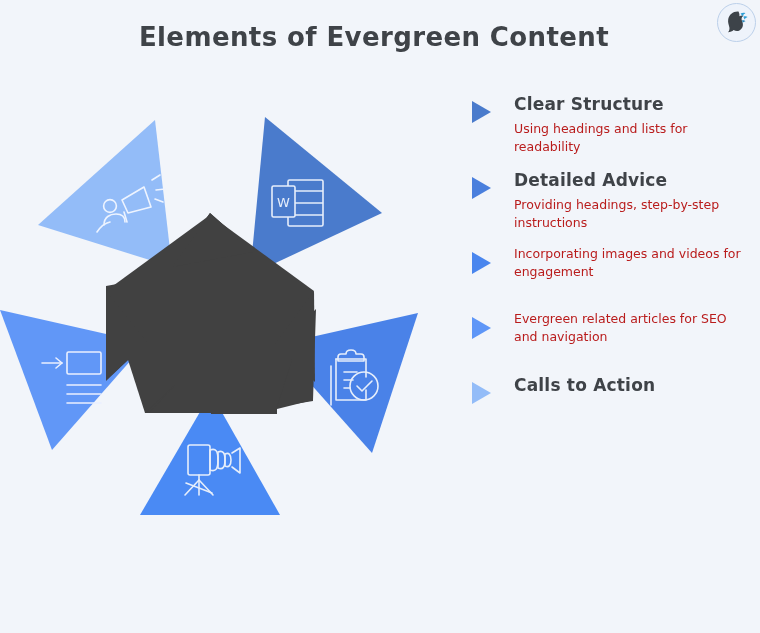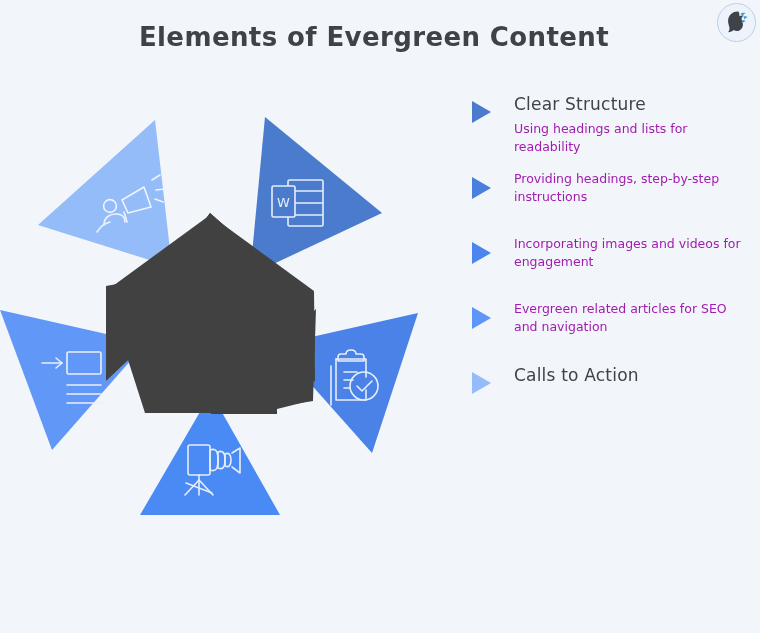--- a/index.html
+++ b/index.html
@@ -74,30 +74,30 @@
     top: 7px;
     width: 0;
     height: 0;
     border-top: 11px solid transparent;
     border-bottom: 11px solid transparent;
     border-left: 19px solid #4a7bcc;
   }
   .legend-heading {
     font-family: "DejaVu Sans", sans-serif;
     font-size: 17px;
-    font-weight: normal;
+    font-weight: bold;
     color: #3f4348;
     line-height: 1.25;
     letter-spacing: 0.2px;
     margin: 0 0 5px 0;
   }
   .legend-desc {
     font-family: "DejaVu Sans", sans-serif;
     font-size: 12.5px;
-    color: #a21caf;
+    color: #b91c1c;
     line-height: 1.45;
     margin: 0;
     max-width: 240px;
   }
 </style>
 </head>
 <body style="background: rgb(242, 245, 250);">
 
 <div id="canvas">
 
@@ -242,20 +242,21 @@
   <div class="legend">
 
     <div class="legend-item">
       <span class="legend-marker" style="border-left-color: rgb(74, 123, 204);"></span>
       <div class="legend-heading">Clear Structure</div>
       <div class="legend-desc">Using headings and lists for readability</div>
     </div>
 
     <div class="legend-item">
       <span class="legend-marker" style="border-left-color: rgb(74, 127, 221);"></span>
+      <div class="legend-heading">Detailed Advice</div>
       <div class="legend-desc">Providing headings, step-by-step instructions</div>
     </div>
 
     <div class="legend-item">
       <span class="legend-marker" style="border-left-color: rgb(74, 134, 238);"></span>
       <div class="legend-desc">Incorporating images and videos for engagement</div>
     </div>
 
     <div class="legend-item">
       <span class="legend-marker" style="border-left-color: rgb(94, 150, 247);"></span>

